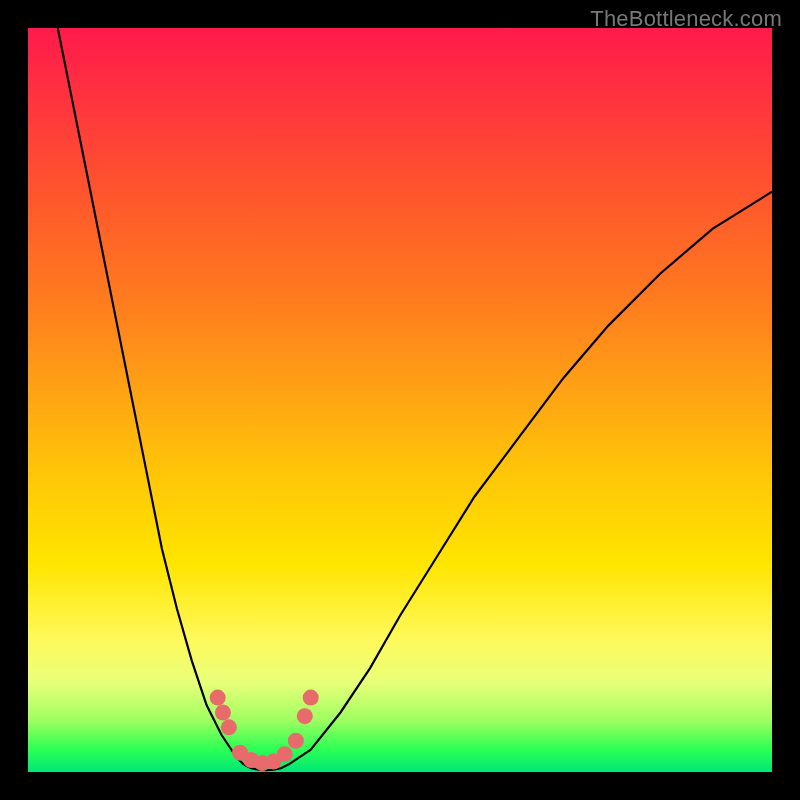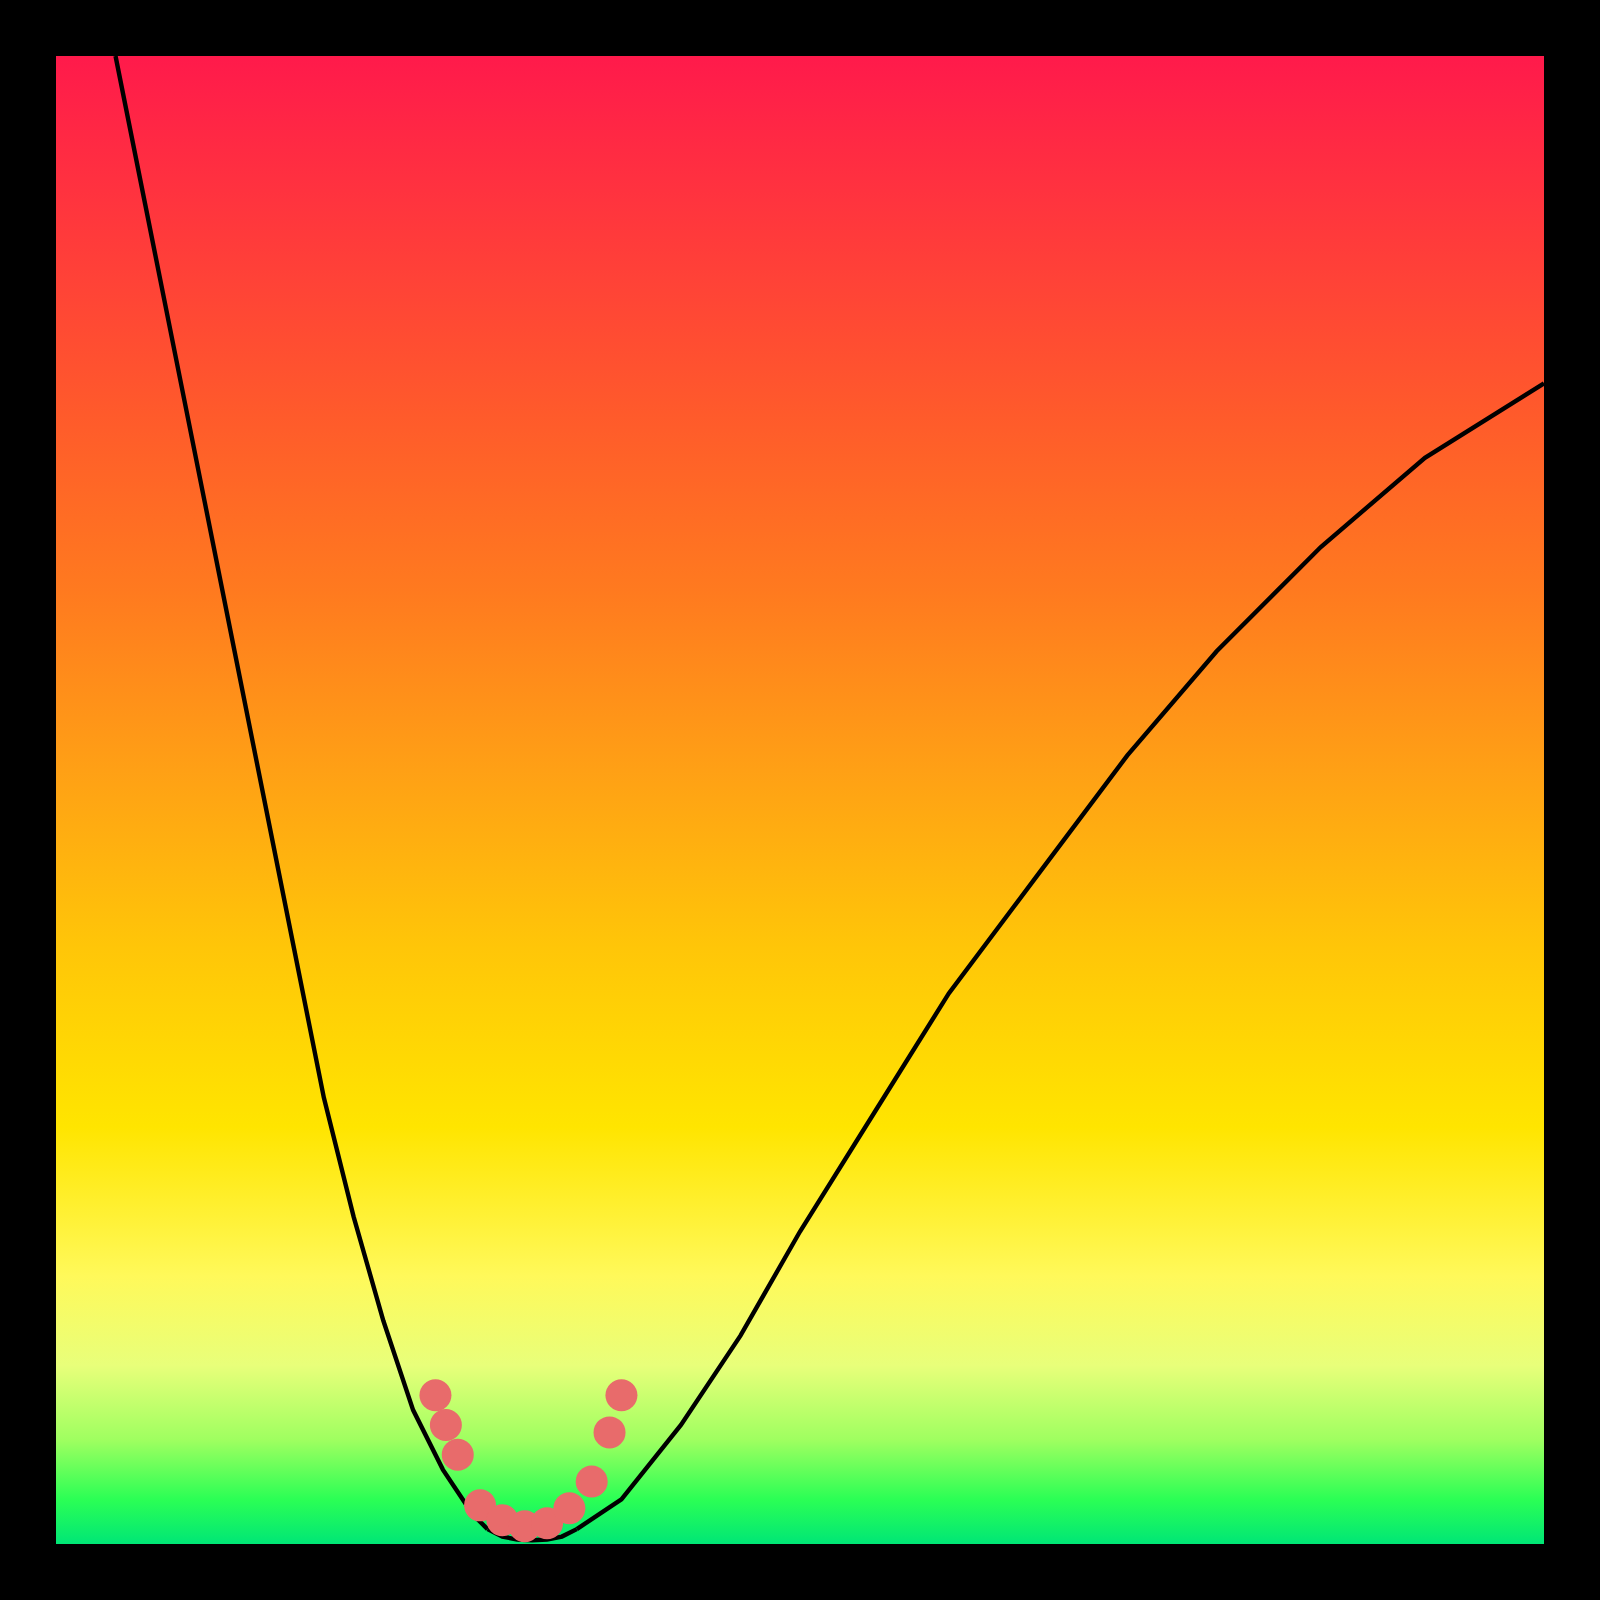--- a/index.html
+++ b/index.html
@@ -56,20 +56,21 @@
     top: 0;
     width: 744px;
     height: 744px;
     overflow: visible;
   }
 </style>
 </head>
 <body>
 
 <div class="stage">
+  <div class="watermark">TheBottleneck.com</div>
 
   <div class="plot">
     <svg class="curve" viewBox="0 0 744 744" preserveAspectRatio="none">
       <path id="left-branch" fill="none" stroke="#000" stroke-width="2.2" d="M29.76 0.00 L44.64 74.40 L59.52 148.80 L74.40 223.20 L89.28 297.60 L104.16 372.00 L119.04 446.40 L133.92 520.80 L148.80 580.32 L163.68 632.40 L178.56 677.04 L193.44 706.80 L208.32 729.12 L215.76 736.56"></path>
       <path id="valley-floor" fill="none" stroke="#000" stroke-width="2.2" d="M215.76 736.56 L223.20 740.28 L230.64 741.77 L238.08 742.14 L245.52 741.77 L252.96 740.28 L260.40 736.56"></path>
       <path id="right-branch" fill="none" stroke="#000" stroke-width="2.2" d="M260.40 736.56 L282.72 721.68 L312.48 684.48 L342.24 639.84 L372.00 587.76 L409.20 528.24 L446.40 468.72 L491.04 409.20 L535.68 349.68 L580.32 297.60 L632.40 245.52 L684.48 200.88 L744.00 163.68"></path>
       <g id="dots">
           <circle cx="189.72" cy="669.60" r="8" fill="#e86b6b"></circle>
           <circle cx="194.93" cy="684.48" r="8" fill="#e86b6b"></circle>
           <circle cx="200.88" cy="699.36" r="8" fill="#e86b6b"></circle>

